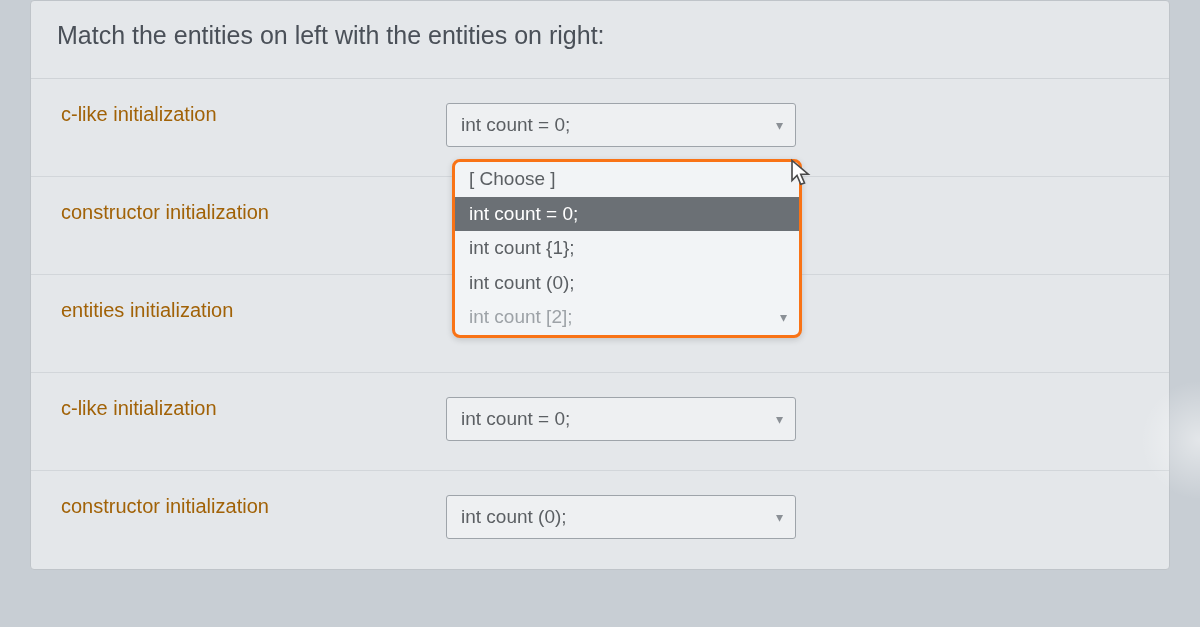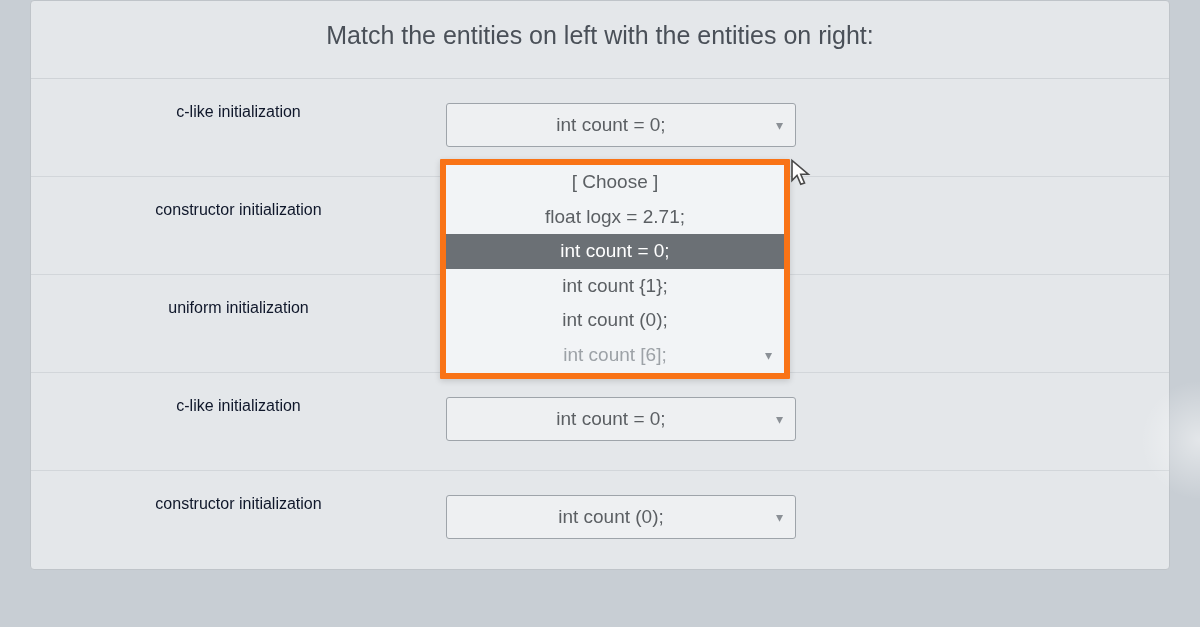--- a/index.html
+++ b/index.html
@@ -12,41 +12,40 @@
     height: 627px;
     overflow: hidden;
     position: relative;
   }
   .question-box {
     background: #e4e7ea;
     border: 1px solid #bfc4c9;
     border-radius: 4px;
     margin: 0 30px 30px 30px;
     padding: 0;
-    text-align: center;
   }
   .prompt {
     font-size: 25px;
     color: #4a5058;
     padding: 20px 26px 28px 26px;
     border-bottom: 1px solid #cfd3d7;
   }
   .match-row {
     display: flex;
     align-items: flex-start;
     border-bottom: 1px solid #d2d6da;
     min-height: 98px;
     padding: 0;
   }
   .match-row:last-child { border-bottom: none; }
   .left-label {
     flex: 0 0 405px;
     padding: 24px 20px 24px 30px;
-    font-size: 16px;
-    color: #0f172a;
+    font-size: 20px;
+    color: #a16207;
   }
   .right-cell {
     flex: 1;
     padding: 24px 20px 24px 10px;
     position: relative;
   }
   .select-box {
     width: 350px;
     background: #eef0f2;
     border: 1px solid #9ea4aa;
@@ -61,25 +60,25 @@
     position: absolute;
     right: 12px;
     top: 50%;
     transform: translateY(-50%);
     color: #8b9096;
     font-size: 14px;
   }
   .dropdown-list {
     position: absolute;
     top: 0;
-    left: 4px;
+    left: 16px;
     width: 350px;
     background: #f2f4f6;
-    border: 6px solid #f97316;
-    border-radius: 1px;
+    border: 3px solid #f97316;
+    border-radius: 8px;
     box-shadow: 0 2px 6px rgba(0,0,0,0.15);
     z-index: 10;
     overflow: hidden;
   }
   .dropdown-list .opt {
     padding: 4px 14px;
     font-size: 19px;
     color: #5b5f63;
     cursor: pointer;
     line-height: 1.4;
@@ -127,32 +126,31 @@
         <span class="chev">▾</span>
       </div>
     </div>
   </div>
 
   <div class="match-row">
     <div class="left-label">constructor initialization</div>
     <div class="right-cell" style="position:relative;">
       <div class="dropdown-list" style="top:-18px;">
         <div class="opt">[ Choose ]</div>
-        <div class="opt">float logx = 2.71;</div>
         <div class="opt selected">int count = 0;</div>
         <div class="opt">int count {1};</div>
         <div class="opt">int count (0);</div>
-        <div class="opt dim">int count [6];</div>
+        <div class="opt dim">int count [2];</div>
         <span class="chev">▾</span>
       </div>
     </div>
   </div>
 
   <div class="match-row">
-    <div class="left-label">uniform initialization</div>
+    <div class="left-label">entities initialization</div>
     <div class="right-cell"></div>
   </div>
 
   <div class="match-row">
     <div class="left-label">c-like initialization</div>
     <div class="right-cell">
       <div class="select-box">
         <span>int count = 0;</span>
         <span class="chev">▾</span>
       </div>

